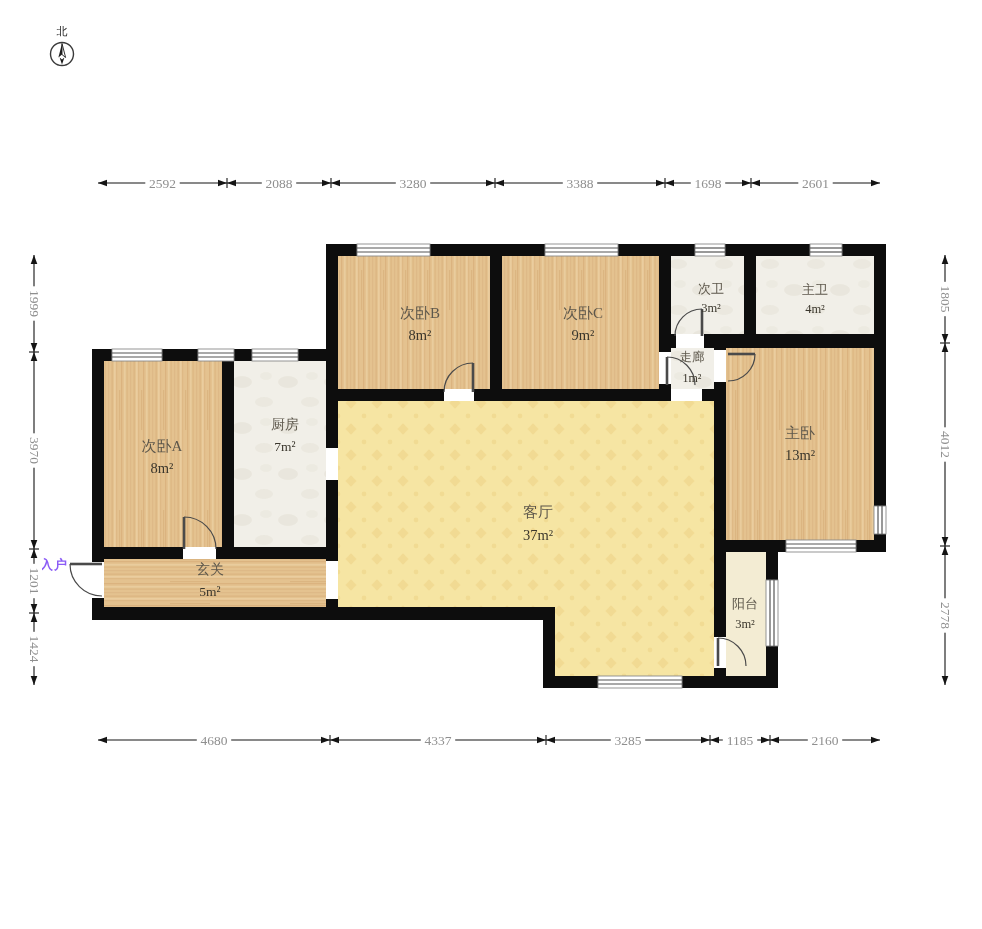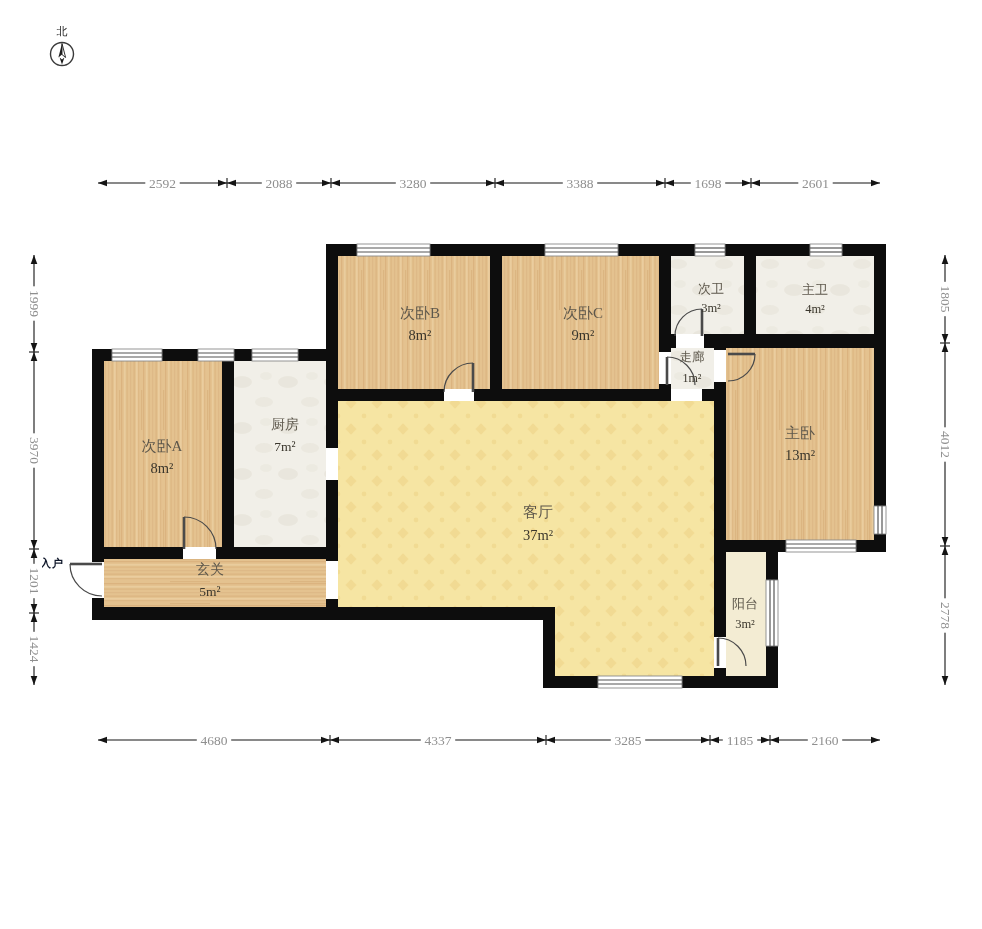--- a/index.html
+++ b/index.html
@@ -2,22 +2,22 @@
 <html><head>
 <meta charset="utf-8">
 <style>
   html,body{margin:0;padding:0;background:#ffffff;}
   #canvas{position:relative;width:982px;height:929px;background:#fff;overflow:hidden;
           font-family:"Liberation Serif","DejaVu Serif",serif;}
   #plan{position:absolute;left:0;top:0;}
   .north-label{position:absolute;left:50px;top:24px;width:24px;text-align:center;
                font-size:11px;color:#222;}
   .compass{position:absolute;left:48px;top:40px;}
-  .entry-label{position:absolute;left:40px;top:556px;font-size:11px;font-weight:bold;
-               color:#0f172a;letter-spacing:1px;}
+  .entry-label{position:absolute;left:40px;top:556px;font-size:13px;font-weight:bold;
+               color:#8b5cf6;letter-spacing:1px;}
   text{font-family:"Liberation Serif","DejaVu Serif",serif;}
 </style>
 </head>
 <body>
 
 <div id="canvas">
   <div class="north-label">北</div>
   <svg class="compass" width="28" height="28" viewBox="0 0 28 28">
     <circle cx="14" cy="14" r="11.5" fill="none" stroke="#3a3a3a" stroke-width="1.4"></circle>
     <polygon points="14,3.5 10.4,17.5 14,14.5" fill="#1c1c1c"></polygon>

